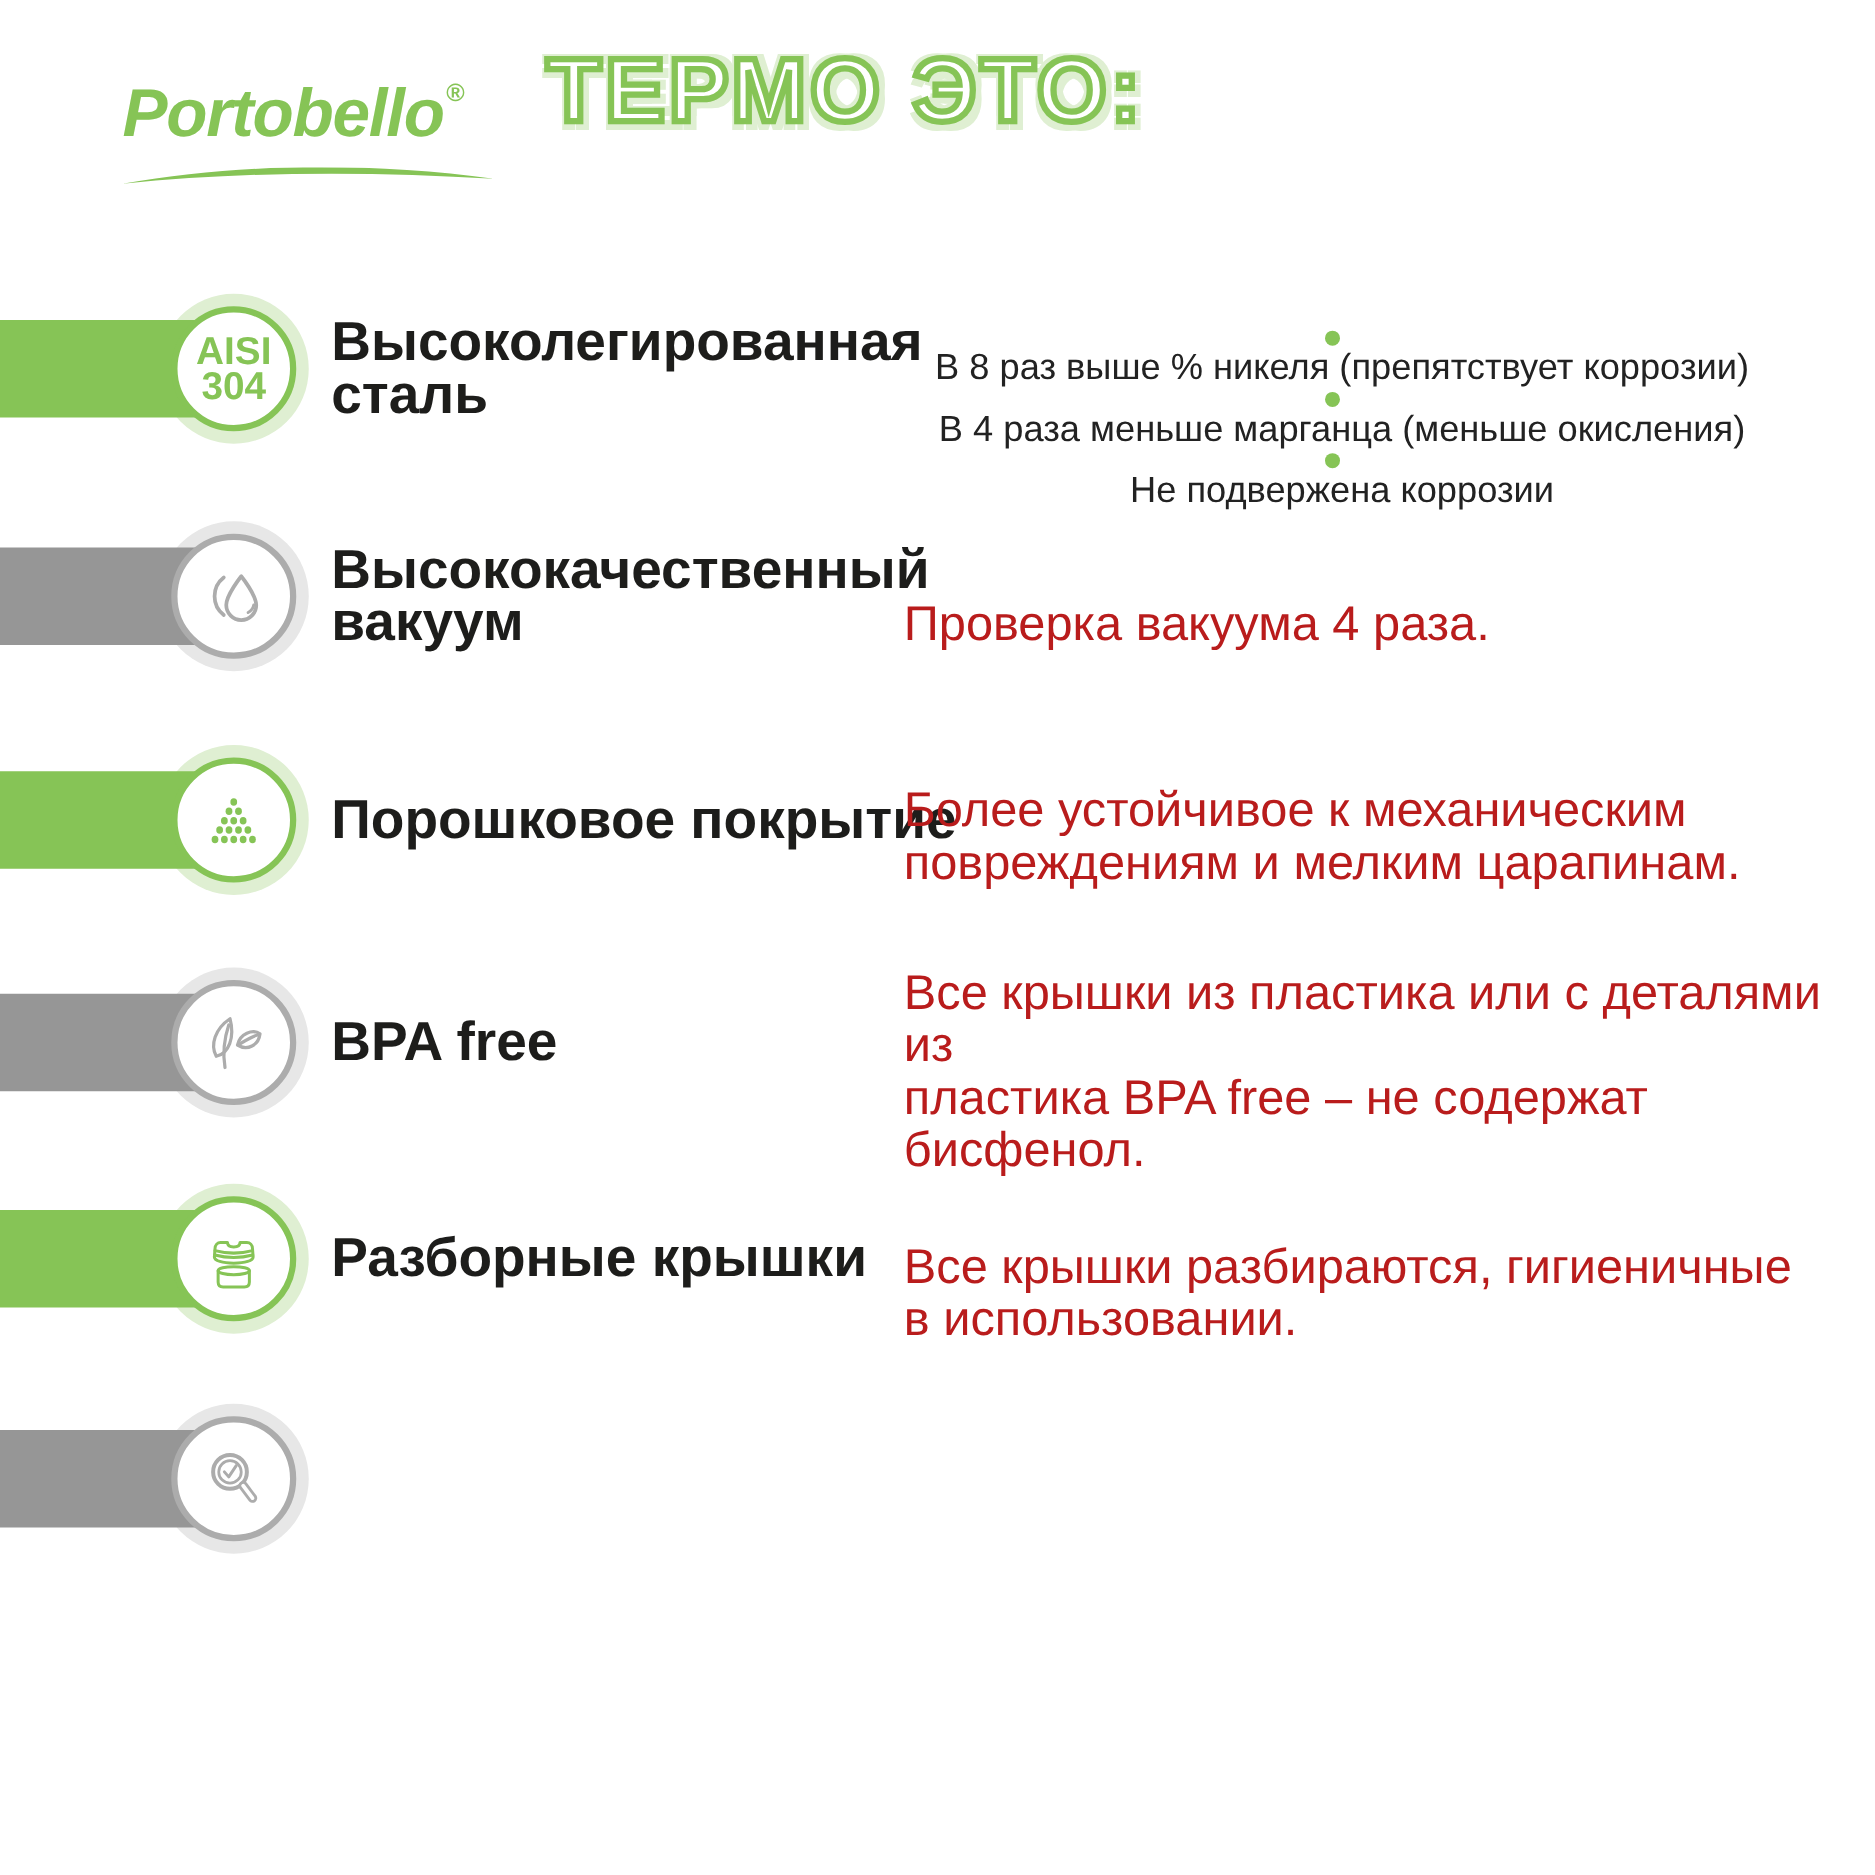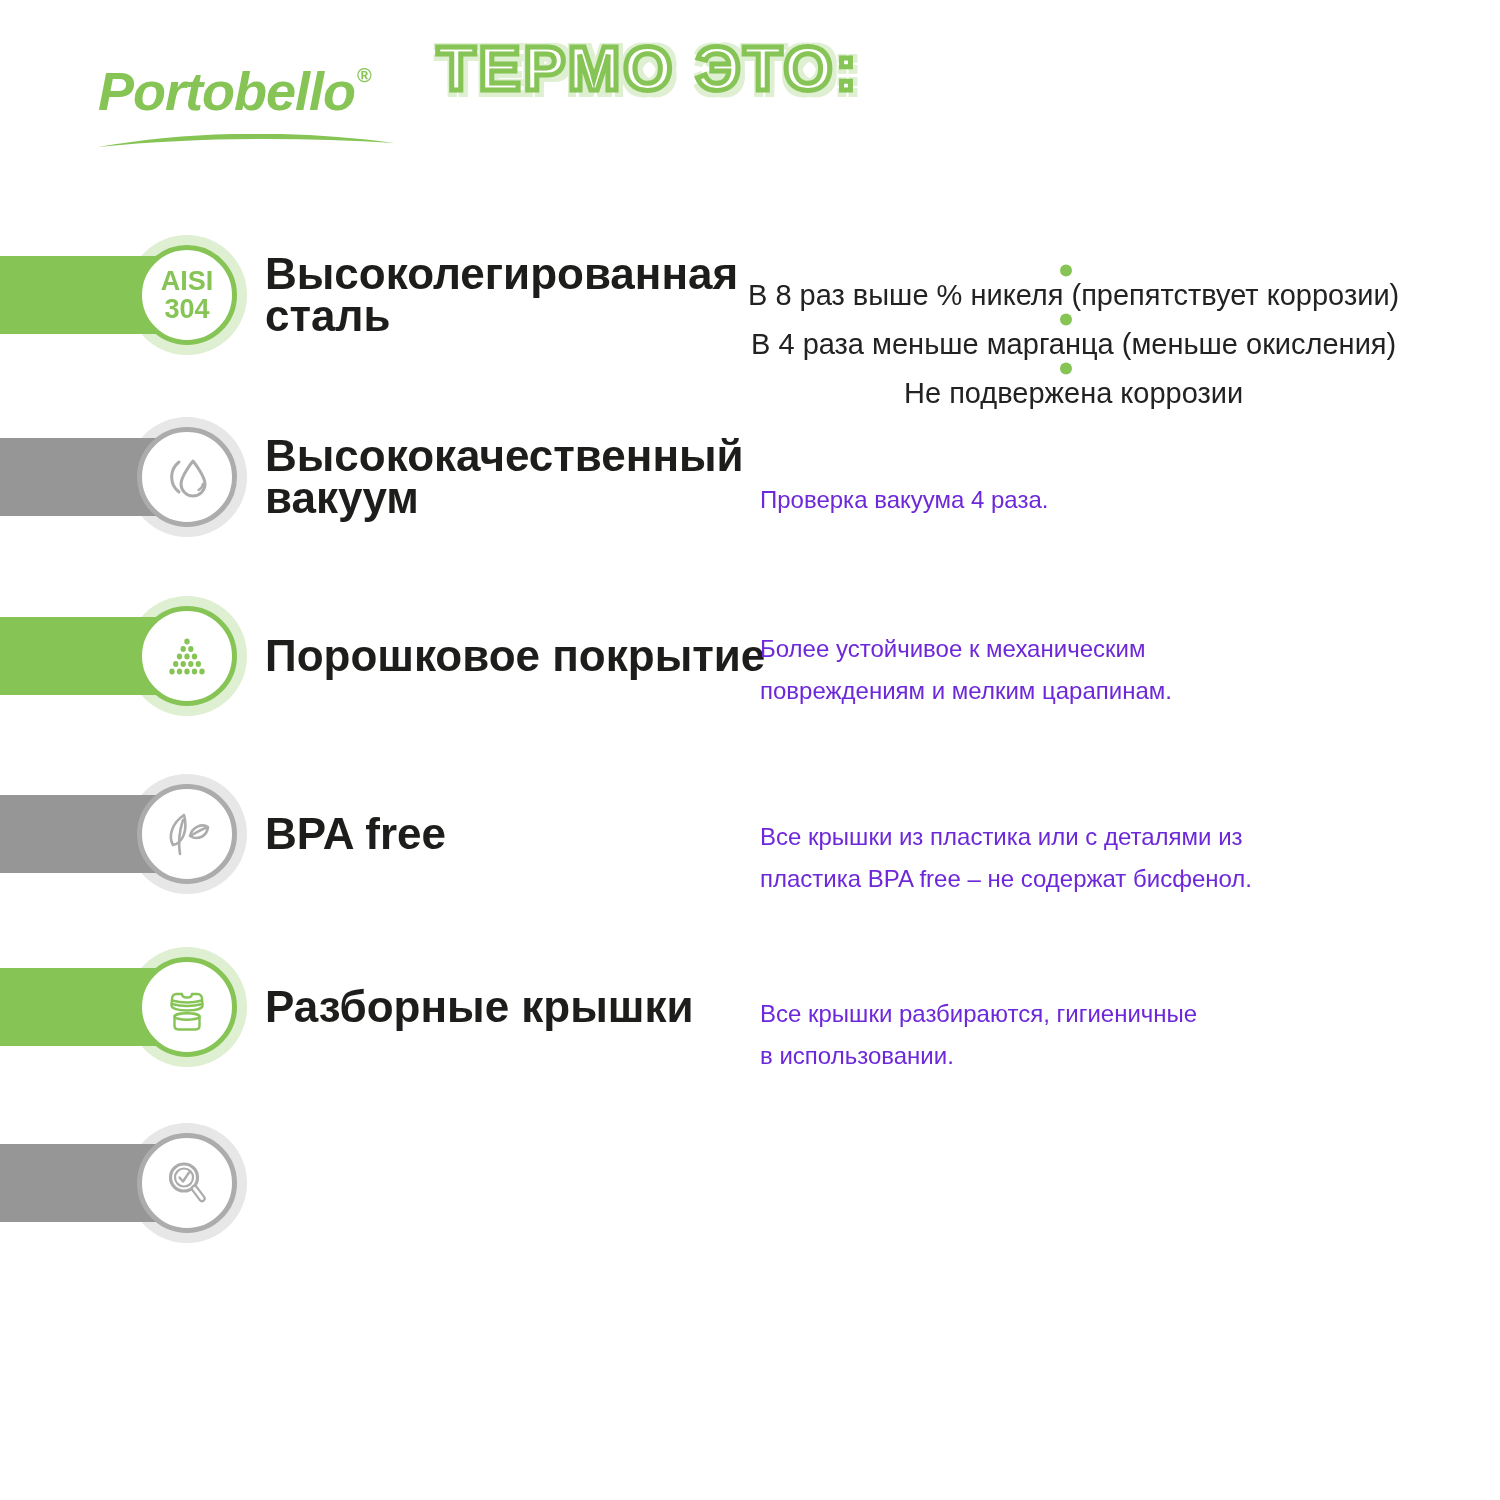--- a/index.html
+++ b/index.html
@@ -10,49 +10,49 @@
   
   .logo{position:absolute;left:98px;top:62px;width:300px;}
   .logo-text{
     font-size:54px;font-weight:bold;font-style:italic;letter-spacing:-1px;
     color:var(--green,#86C456);white-space:nowrap;line-height:1.1;
   }
   .logo-text sup{font-size:20px;font-style:normal;vertical-align:28px;margin-left:2px;}
   .logo-swoosh{position:absolute;left:-2px;top:72px;}
   .page-title{
     position:absolute;left:437px;top:34px;margin:0;
-    font-size:63px;font-weight:bold;letter-spacing:3px;line-height:1.1;white-space:nowrap;
+    font-size:72px;font-weight:bold;letter-spacing:3px;line-height:1.1;white-space:nowrap;
     color:#ffffff;
     -webkit-text-stroke:5px var(--green,#86C456);
     text-shadow:
       7px 7px 0 var(--green-halo,#DFEFD2),
      -4px -4px 0 var(--green-halo,#DFEFD2),
       7px -4px 0 var(--green-halo,#DFEFD2),
      -4px  7px 0 var(--green-halo,#DFEFD2);
   }
   
   .row{position:absolute;left:0;width:1500px;height:180px;}
   .row.green{--bar:var(--green,#86C456);--ring:var(--green,#86C456);--halo:var(--green-halo,#DFEFD2);--icon:var(--green,#86C456);}
   .row.gray {--bar:var(--gray-bar,#969696);--ring:var(--gray-accent,#ACACAC);--halo:var(--gray-halo,#E7E7E7);--icon:var(--gray-accent,#A8A8A8);}
   .bar{position:absolute;left:0;top:51px;width:190px;height:78px;background:var(--bar);z-index:2;}
   .halo{position:absolute;left:127px;top:30px;width:120px;height:120px;border-radius:50%;background:var(--halo);z-index:1;}
   .circle{
     position:absolute;left:137px;top:40px;width:100px;height:100px;border-radius:50%;
     background:#fff;border:5px solid var(--ring);box-sizing:border-box;z-index:3;
     display:flex;align-items:center;justify-content:center;
   }
   .circle svg{color:var(--icon);}
-  .badge{font-size:27px;font-weight:bold;line-height:28px;text-align:center;color:var(--green,#86C456);letter-spacing:0;}
+  .badge{font-size:31px;font-weight:bold;line-height:28px;text-align:center;color:var(--green,#86C456);letter-spacing:0;}
   .title{
     position:absolute;left:265px;top:90px;transform:translateY(-50%);margin:0;
     font-size:44px;font-weight:bold;line-height:42px;white-space:pre-line;color:var(--ink,#1d1d1b);
   }
   .desc{
-    position:absolute;left:760px;margin:0;transform:translateY(-50%);
-    font-size:24px;line-height:42px;white-space:pre-line;color:#6d28d9;
+    position:absolute;left:723px;margin:0;transform:translateY(-50%);
+    font-size:39px;line-height:42px;white-space:pre-line;color:#b91c1c;
   }
   .bullets{
     position:absolute;left:748px;top:133px;transform:translateY(-50%);
     margin:0;padding:0;list-style:none;
   }
   .bullets li{display:flex;align-items:center;font-size:29px;line-height:37px;color:#222;white-space:nowrap;flex-direction:column;}
   .dot{flex:0 0 auto;width:12px;height:12px;border-radius:50%;background:var(--green,#86C456);margin-right:16px;}
 </style>
 </head>
 <body>

